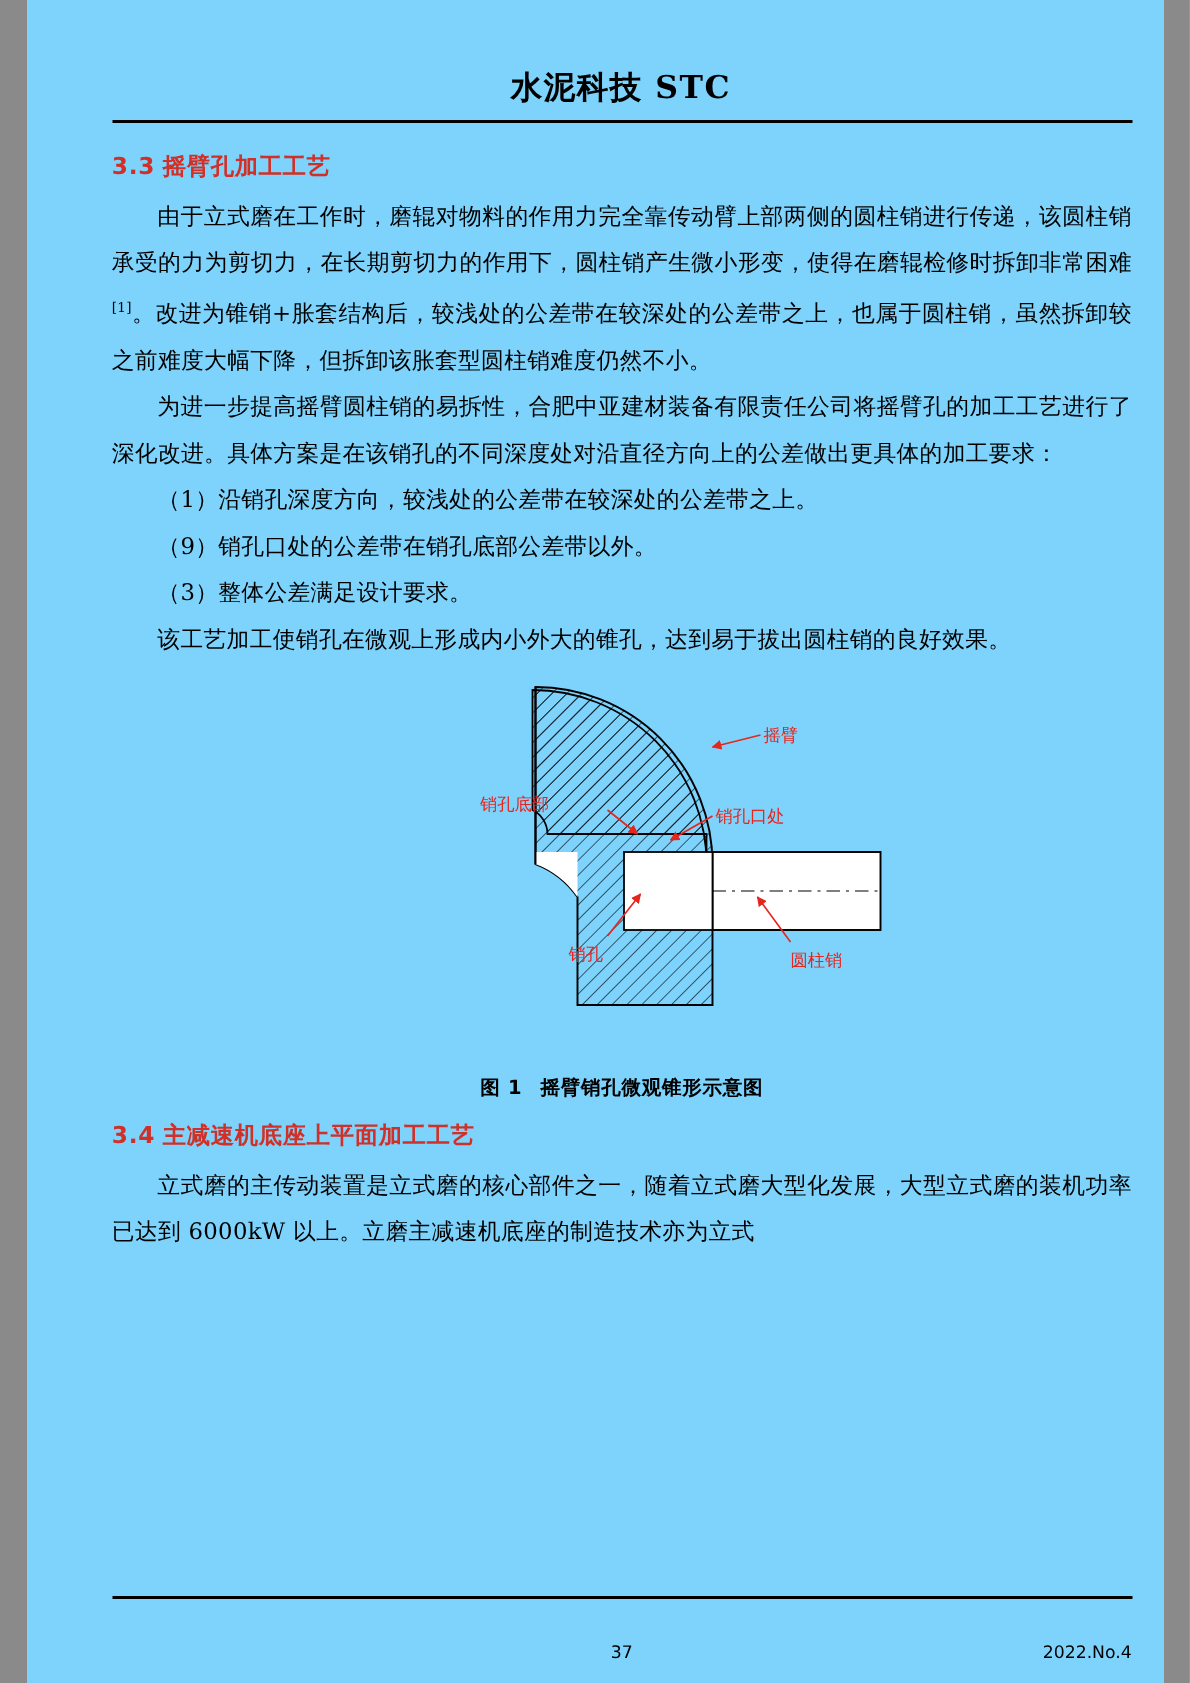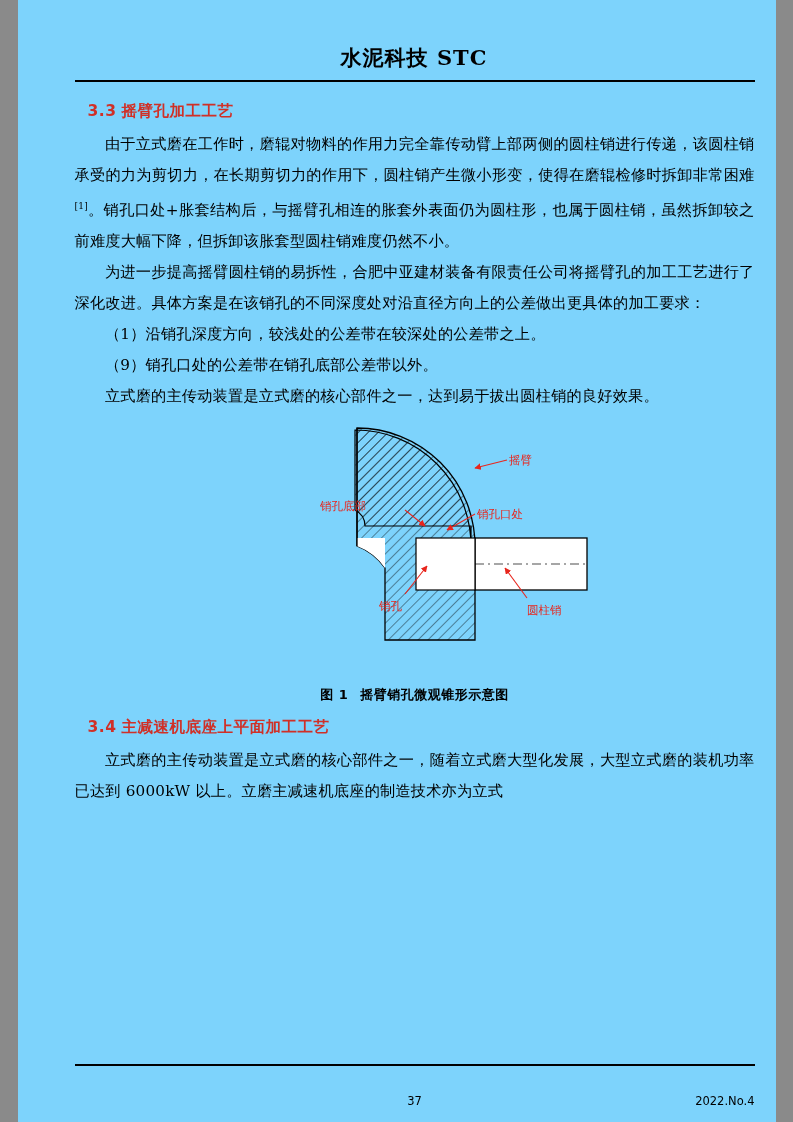--- a/index.html
+++ b/index.html
@@ -55,21 +55,21 @@
     letter-spacing: 0.2px;
   }
   p.indent {
     text-indent: 2em;
   }
   sup {
     font-size: 9px;
     vertical-align: super;
   }
   h2.section {
-    margin: 9px 0 4px 13px;
+    margin: 9px 0 4px 0;
     font-family: "DejaVu Sans", "Liberation Sans", sans-serif;
     font-size: 15.5px;
     font-weight: bold;
     color: #d03027;
     line-height: 28px;
     letter-spacing: 0.5px;
   }
   h2.section .num {
     display: inline-block;
     min-width: 34px;
@@ -135,28 +135,29 @@
   </div>
   <div class="header-rule"></div>
 
   <div class="body">
 
 
     <h2 class="section">
       <span class="num">3.3</span><span>摇臂孔加工工艺</span>
     </h2>
 
-    <p class="indent"><span>由于立式磨在工作时，磨辊对物料的作用力完全靠传动臂上部两侧的圆柱销进行传递，该圆柱销承受的力为剪切力，在长期剪切力的作用下，圆柱销产生微小形变，使得在磨辊检修时拆卸非常困难</span><sup>[1]</sup><span>。销孔口处+胀套结构后，与摇臂孔相连的胀套外表面仍为圆柱形，也属于圆柱销，虽然拆卸较之前难度大幅下降，但拆卸该胀套型圆柱销难度仍然不小。</span></p>
+    <p class="indent"><span>由于立式磨在工作时，磨辊对物料的作用力完全靠传动臂上部两侧的圆柱销进行传递，该圆柱销承受的力为剪切力，在长期剪切力的作用下，圆柱销产生微小形变，使得在磨辊检修时拆卸非常困难</span><sup>[1]</sup><span>。改进为锥销+胀套结构后，较浅处的公差带在较深处的公差带之上，也属于圆柱销，虽然拆卸较之前难度大幅下降，但拆卸该胀套型圆柱销难度仍然不小。</span></p>
 
     <p class="indent">为进一步提高摇臂圆柱销的易拆性，合肥中亚建材装备有限责任公司将摇臂孔的加工工艺进行了深化改进。具体方案是在该销孔的不同深度处对沿直径方向上的公差做出更具体的加工要求：</p>
 
     <p class="indent">（1）沿销孔深度方向，较浅处的公差带在较深处的公差带之上。</p>
     <p class="indent">（9）销孔口处的公差带在销孔底部公差带以外。</p>
-
-    <p class="indent">立式磨的主传动装置是立式磨的核心部件之一，达到易于拔出圆柱销的良好效果。</p>
+    <p class="indent">（3）整体公差满足设计要求。</p>
+
+    <p class="indent">该工艺加工使销孔在微观上形成内小外大的锥孔，达到易于拔出圆柱销的良好效果。</p>
 
     <div class="figure">
       <svg class="fig-svg" width="680" height="248" viewBox="0 0 680 248">
         <defs>
           <pattern id="hatch" width="7" height="7" patternTransform="rotate(45)" patternUnits="userSpaceOnUse">
             <line x1="0" y1="0" x2="0" y2="7" stroke="#000" stroke-width="0.8"></line>
           </pattern>
           <marker id="arrow" viewBox="0 0 10 10" refX="9" refY="5" markerWidth="6" markerHeight="6" orient="auto-start-reverse">
             <path d="M 0 0 L 10 5 L 0 10 z" fill="#e8251c"></path>
           </marker>

